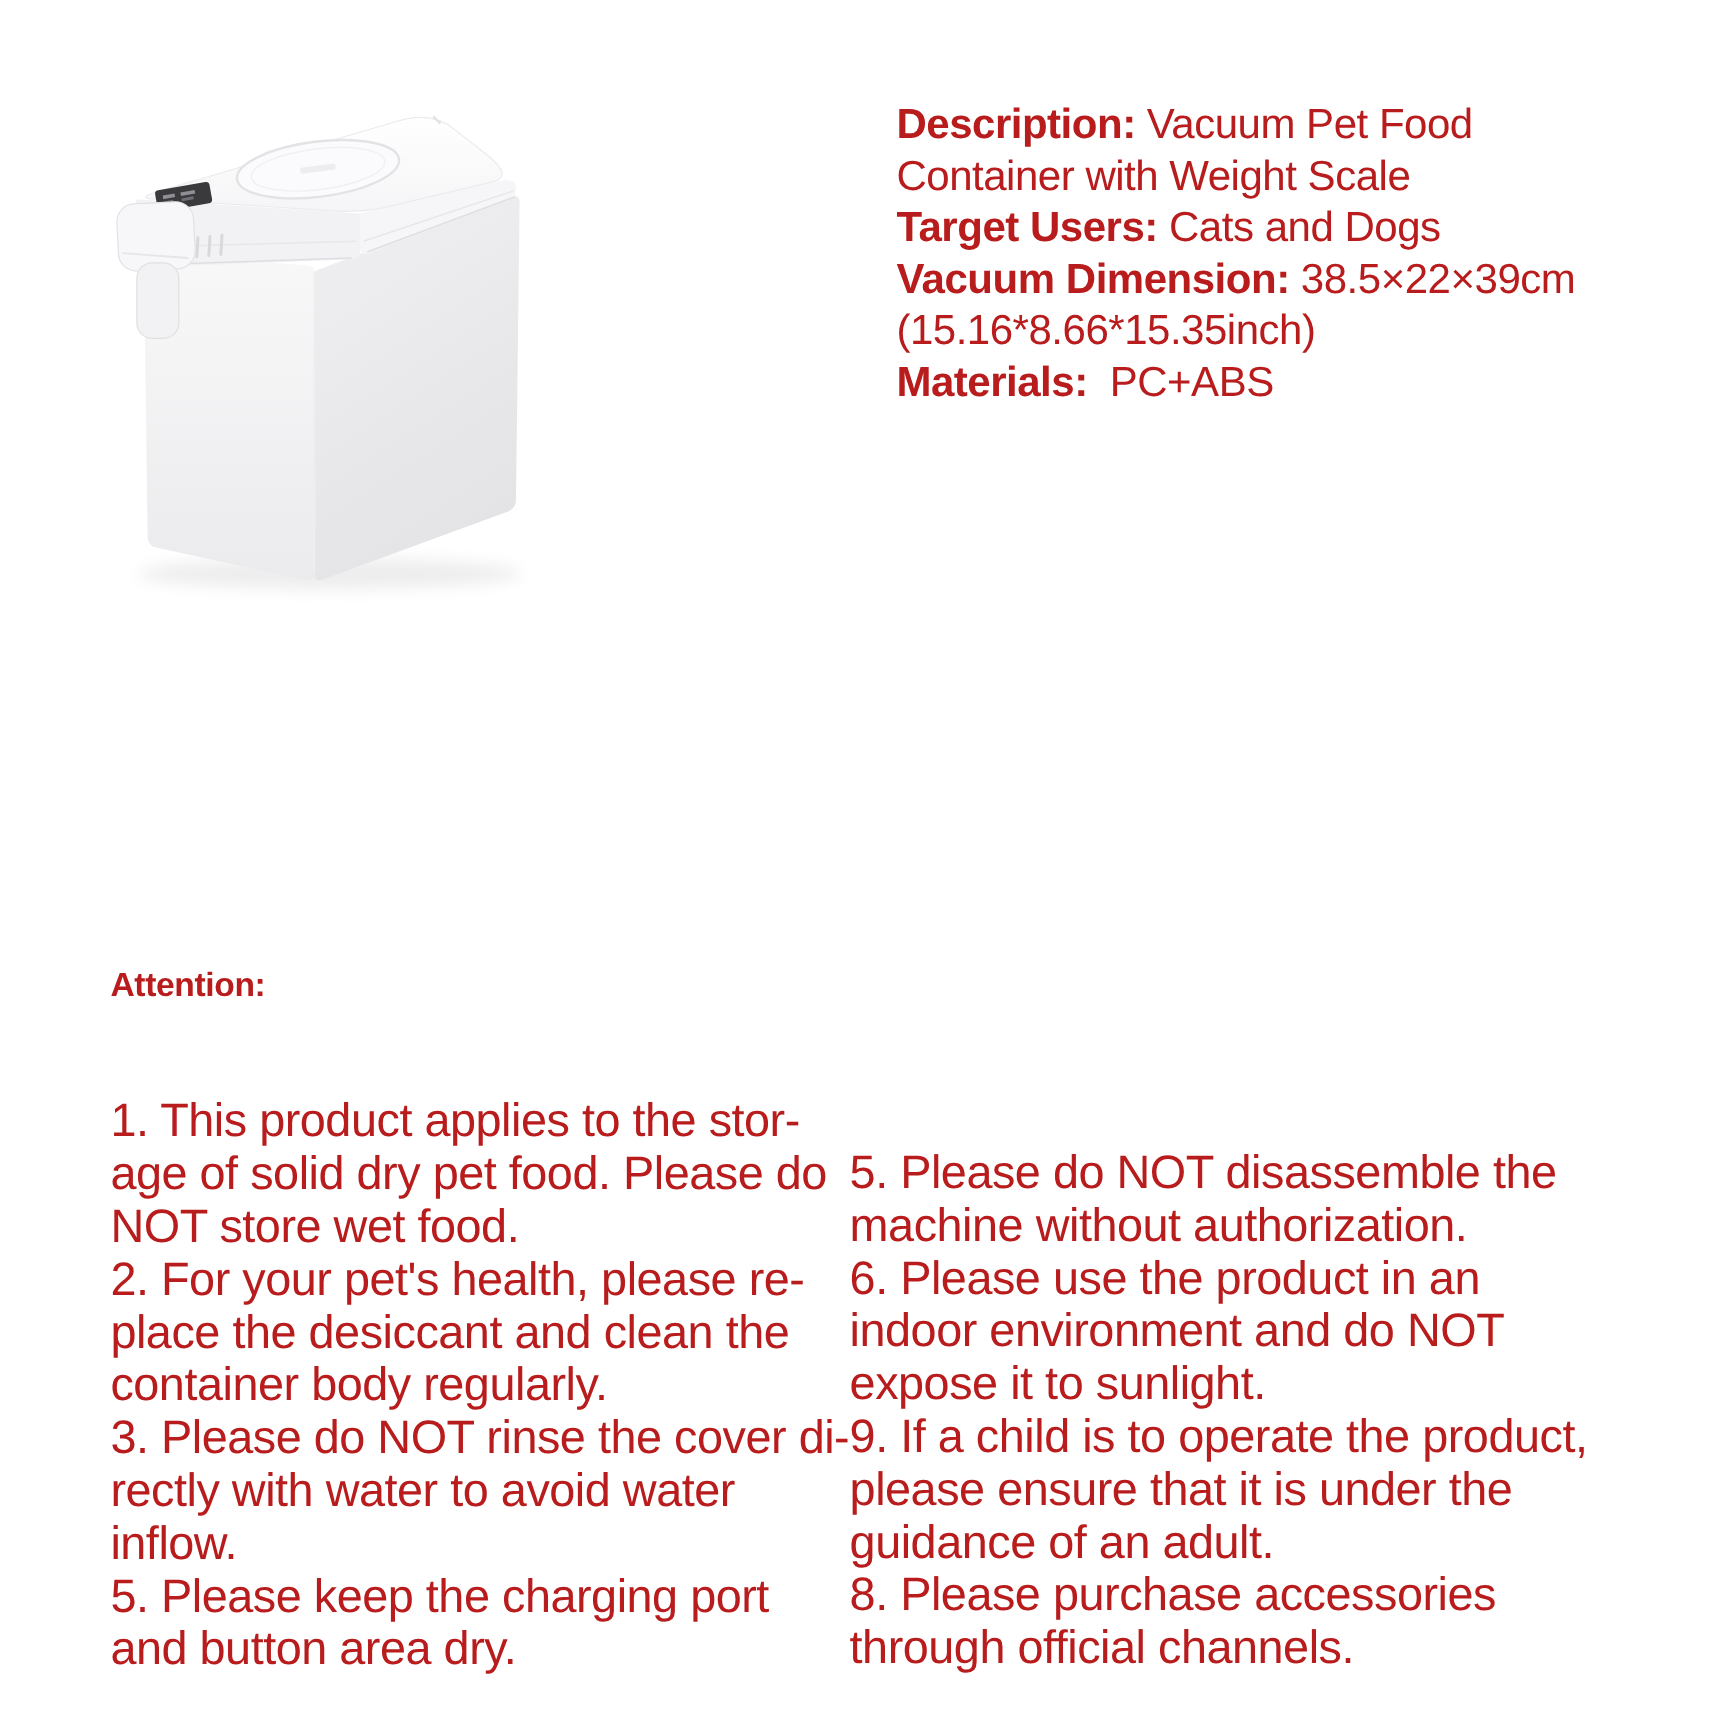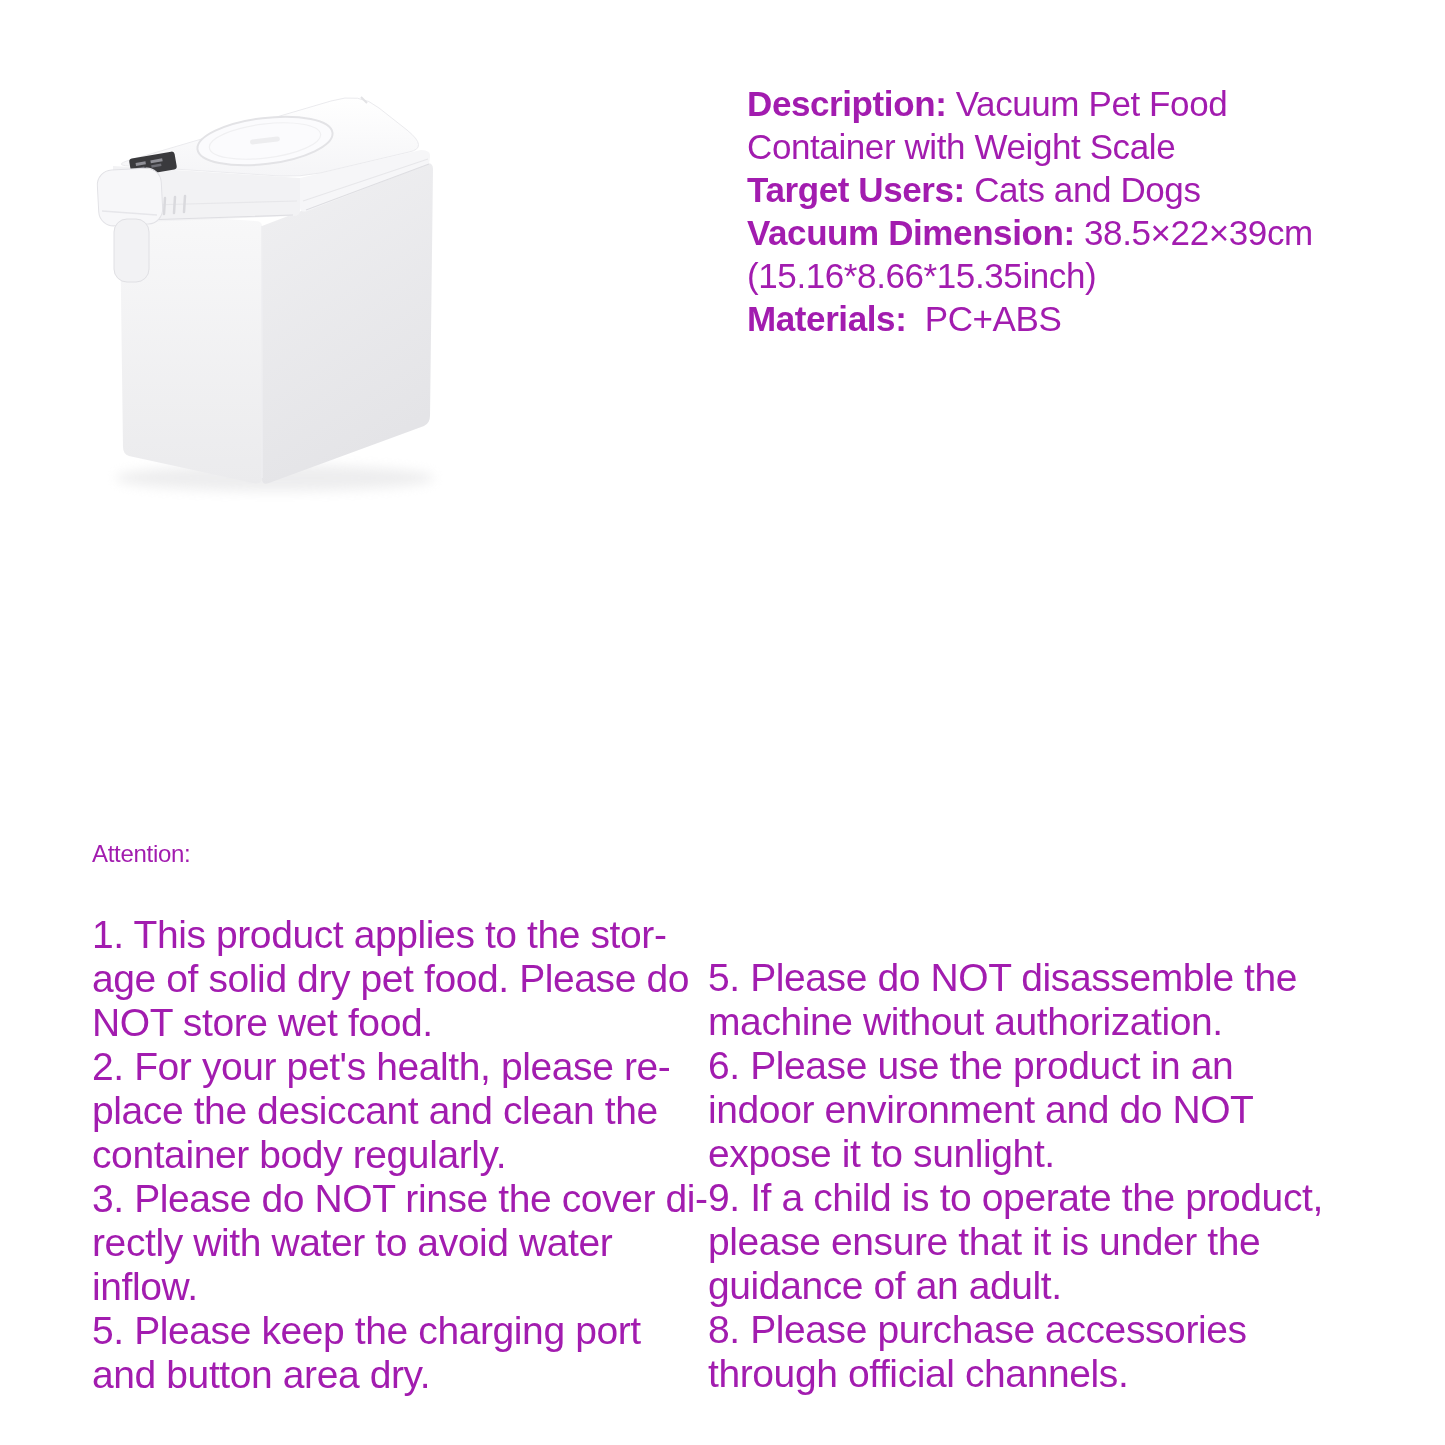--- a/index.html
+++ b/index.html
@@ -1,21 +1,21 @@
 <!DOCTYPE html>
 <html><head>
 <meta charset="utf-8">
 <style>
   html, body { margin: 0; padding: 0; background: #ffffff; }
   .page {
     position: relative;
     width: 1445px;
     height: 1445px;
     background: #ffffff;
-    color: #a21caf;
+    color: #b91c1c;
     font-family: "Liberation Sans", "DejaVu Sans", sans-serif;
     overflow: hidden;
   }
 
   
   .figure {
     position: absolute;
     left: 85px;
     top: 80px;
     width: 440px;
@@ -34,25 +34,25 @@
   }
   .specs .row { margin: 0; }
   .specs .lbl { font-weight: 700; }
   .specs .val { white-space: pre-line; }
   .specs .val.gap { margin-left: 9px; text-align: right; }
 
   
   .attn-title {
     position: absolute;
     left: 92px;
-    top: 832px;
+    top: 799px;
     margin: 0;
-    font-size: 24px;
+    font-size: 28px;
     line-height: 43px;
-    font-weight: 400;
+    font-weight: 700;
     letter-spacing: -0.3px;
   }
   .attn-col {
     position: absolute;
     font-size: 39px;
     line-height: 44px;
     letter-spacing: -0.4px;
     margin-top: 24px;
   }
   .attn-col .item { white-space: pre-line; }

